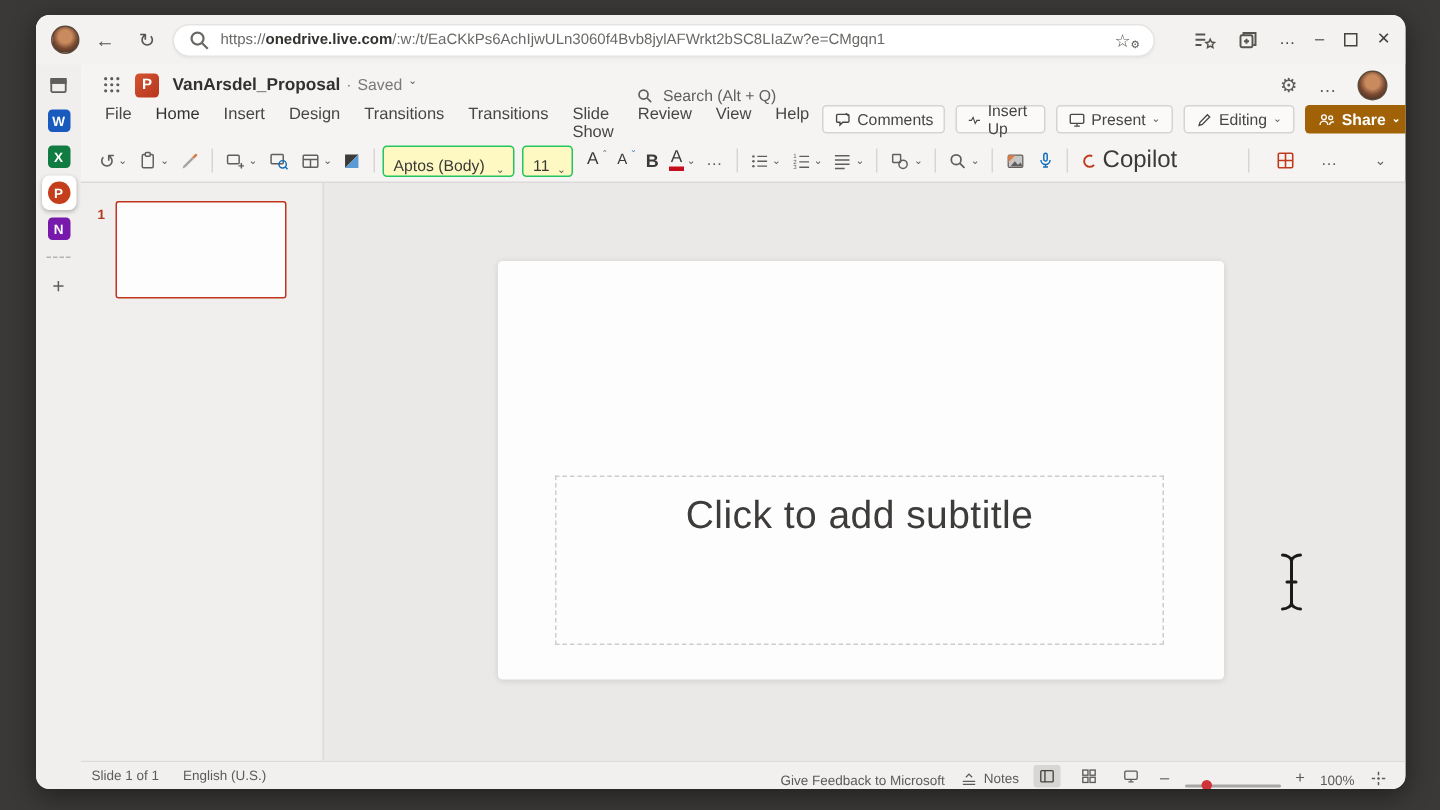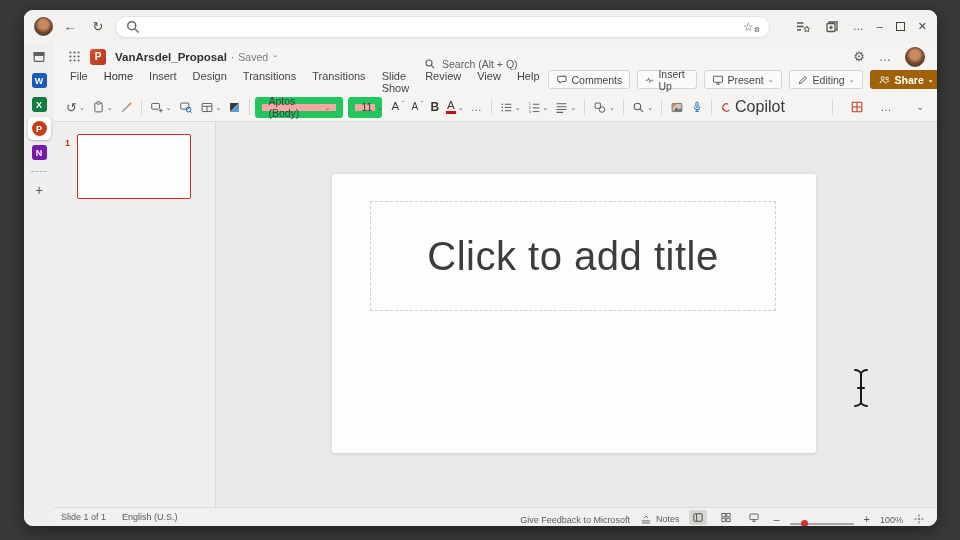--- a/index.html
+++ b/index.html
@@ -47,21 +47,21 @@
   .mtab.active{font-weight:normal;color:#323130}
   .menuright{margin-left:auto;display:flex;align-items:center;gap:7px}
   .pillbtn{height:19px;border:1px solid #d6d4d2;border-radius:3px;background:#fbfaf9;display:flex;align-items:center;gap:4px;padding:0 7px;font-size:10.5px;color:#484644}
   .sharebtn{height:19px;border-radius:3px;background:#a16207;color:#fff;display:flex;align-items:center;gap:4px;padding:0 8px;font-size:10.5px;font-weight:bold}
   .sharebtn .chev{color:#fff}
 
   
   .ribbon{height:29px;display:flex;align-items:center;padding:0 10px 0 9px;gap:1px;border-bottom:1px solid #dcdad8;flex:none}
   .rbtn{display:flex;align-items:center;gap:2px;padding:0 3px;height:24px;color:#5f5e5c}
   .rsep{width:1px;height:16px;background:#d8d6d4;margin:0 4px;flex:none}
-  .combo{height:21px;border:7px solid #22c55e;border-radius:3px;display:flex;align-items:center;gap:5px;padding:0 6px;font-size:10.5px;color:#3b3a39;background:#fca5a5}
+  .combo{height:21px;border:1px solid #22c55e;border-radius:3px;display:flex;align-items:flex-end;gap:5px;padding:0 6px;font-size:10.5px;color:#3b3a39;background:#fef9c3}
   .glyphA{font-size:11.5px;color:#3b3a39;line-height:1}
   .supmark{font-size:7px;line-height:1;margin-left:1px}
   .boldB{font-size:12px;font-weight:bold;color:#3b3a39}
   .fontcolorA{font-size:11.5px;color:#3b3a39;line-height:1;border-bottom:3px solid #c50f1f;padding:0 1px}
   .dots{font-size:11px;color:#5f5e5c;letter-spacing:1px}
   .copilot-lbl{font-size:16px;color:#3b3a39}
   .rib-right{margin-left:auto;display:flex;align-items:center;gap:10px}
 
   
   .content{flex:1;display:flex;min-height:0}
@@ -95,20 +95,21 @@
 
     <div class="chrome">
       <div class="avatar"></div>
       <div class="nav-glyph">←</div>
       <div class="nav-glyph">↻</div>
       <div class="urlbar">
         <svg class="chrome-ico" width="12" height="12" viewBox="0 0 16 16" fill="none" stroke="#6a6966" stroke-width="1.5">
             <circle cx="6.7" cy="6.7" r="4"></circle>
             <line x1="9.8" y1="9.8" x2="13.5" y2="13.5"></line>
           </svg>
+        <div class="url-text"><span>https://</span><b>onedrive.live.com</b><span>/:w:/t/EaCKkPs6AchIjwULn3060f4Bvb8jylAFWrkt2bSC8LIaZw?e=CMgqn1</span></div>
         <div class="url-right">
             <span style="font-size:12px">☆</span>
             <span style="font-size:7px;margin-left:-2px;margin-top:6px">⚙</span>
           </div>
       </div>
       <div class="chrome-right">
         <svg class="chrome-ico" viewBox="0 0 16 16" fill="none" stroke="#55544f" stroke-width="1.3">
             <line x1="2" y1="4" x2="8.5" y2="4"></line>
             <line x1="2" y1="7.5" x2="8.5" y2="7.5"></line>
             <line x1="2" y1="11" x2="6" y2="11"></line>
@@ -398,22 +399,22 @@
           </div>
         </div>
 
         <div class="content">
           <div class="panel">
             <div class="slidenum">1</div>
             <div class="thumb"></div>
           </div>
           <div class="canvas">
             <div class="slide">
-              <div class="ph ph-title">
-                <span class="ph-title-text">Click to add title</span>
+              <div class="ph ph-sub">
+                <span class="ph-sub-text">Click to add subtitle</span>
               </div>
             </div>
             <svg class="ibeam" width="24" height="46" viewBox="0 0 24 46" fill="none" stroke="#1a1a1a" stroke-width="2" stroke-linecap="round">
                 <path d="M6 5c3 0 6 2 6 4 0-2 3-4 6-4"></path>
                 <path d="M6 41c3 0 6-2 6-4 0 2 3 4 6 4"></path>
                 <line x1="12" y1="9" x2="12" y2="37"></line>
                 <line x1="9" y1="23" x2="15" y2="23"></line>
               </svg>
           </div>
         </div>

